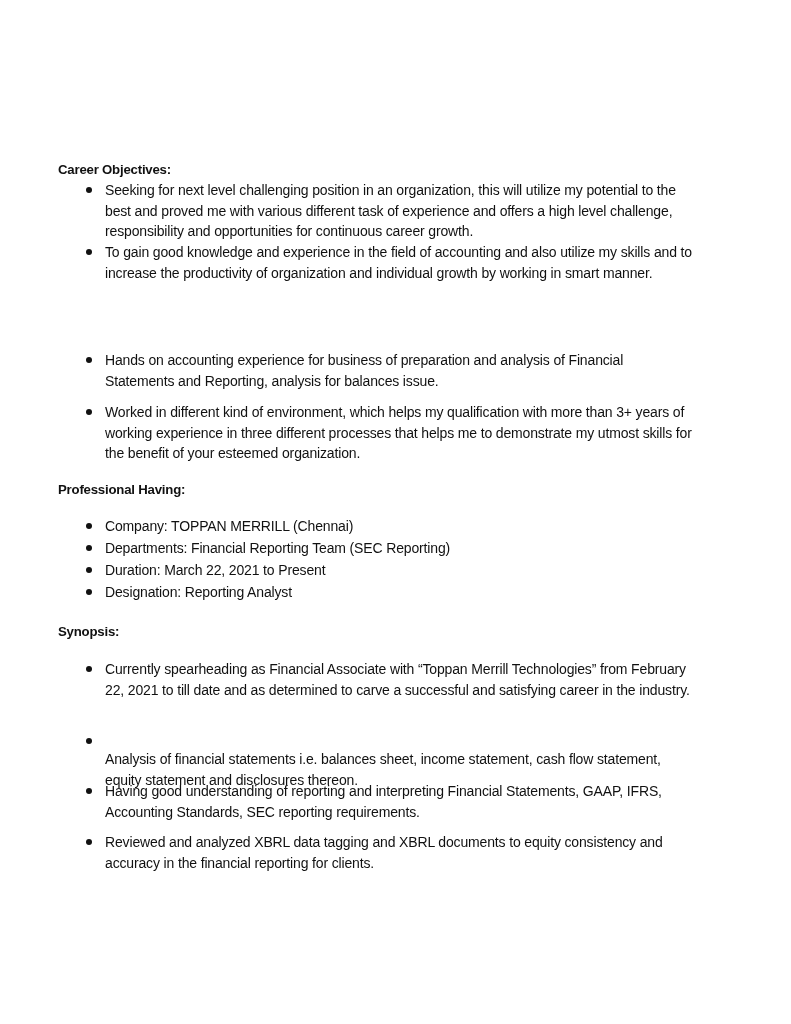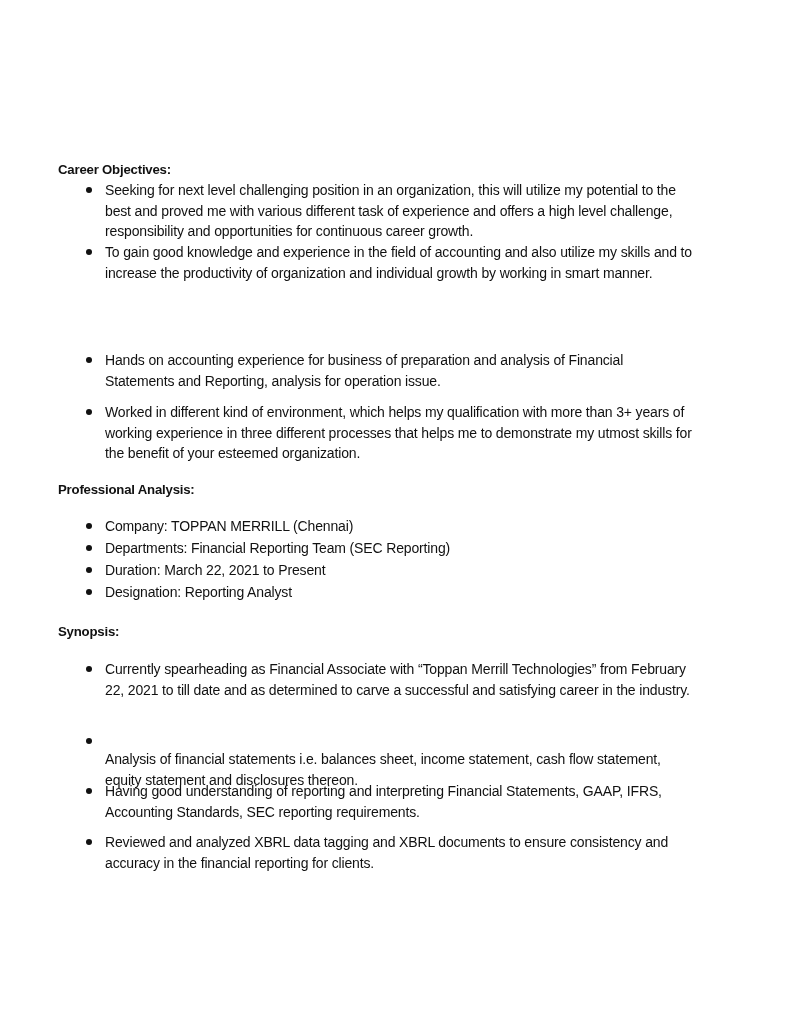--- a/index.html
+++ b/index.html
@@ -21,28 +21,28 @@
     <span class="bullet" style="top:7px"></span>
     <div class="text" style="top:0">Seeking for next level challenging position in an organization, this will utilize my potential to the best and proved me with various different task of experience and offers a high level challenge, responsibility and opportunities for continuous career growth.</div>
   </div>
   <div class="item" style="top:242px">
     <span class="bullet" style="top:7px"></span>
     <div class="text" style="top:0">To gain good knowledge and experience in the field of accounting and also utilize my skills and to increase the productivity of organization and individual growth by working in smart manner.</div>
   </div>
 
   <div class="item" style="top:350px">
     <span class="bullet" style="top:7px"></span>
-    <div class="text" style="top:0">Hands on accounting experience for business of preparation and analysis of Financial Statements and Reporting, analysis for operation issue.</div>
+    <div class="text" style="top:0">Hands on accounting experience for business of preparation and analysis of Financial Statements and Reporting, analysis for balances issue.</div>
   </div>
   <div class="item" style="top:402px">
     <span class="bullet" style="top:7px"></span>
     <div class="text" style="top:0">Worked in different kind of environment, which helps my qualification with more than 3+ years of working experience in three different processes that helps me to demonstrate my utmost skills for the benefit of your esteemed organization.</div>
   </div>
 
-  <div class="heading" style="top:480px">Professional Analysis:</div>
+  <div class="heading" style="top:480px">Professional Having:</div>
   <div class="item" style="top:516px">
     <span class="bullet" style="top:7px"></span>
     <div class="text" style="top:0">Company: TOPPAN MERRILL (Chennai)</div>
   </div>
   <div class="item" style="top:538px">
     <span class="bullet" style="top:7px"></span>
     <div class="text" style="top:0">Departments: Financial Reporting Team (SEC Reporting)</div>
   </div>
   <div class="item" style="top:560px">
     <span class="bullet" style="top:7px"></span>
@@ -61,16 +61,16 @@
   <div class="item" style="top:731px">
     <span class="bullet" style="top:7px"></span>
     <div class="text" style="top:18px">Analysis of financial statements i.e. balances sheet, income statement, cash flow statement, equity statement and disclosures thereon.</div>
   </div>
   <div class="item" style="top:781px">
     <span class="bullet" style="top:7px"></span>
     <div class="text" style="top:0">Having good understanding of reporting and interpreting Financial Statements, GAAP, IFRS, Accounting Standards, SEC reporting requirements.</div>
   </div>
   <div class="item" style="top:832px">
     <span class="bullet" style="top:7px"></span>
-    <div class="text" style="top:0">Reviewed and analyzed XBRL data tagging and XBRL documents to ensure consistency and accuracy in the financial reporting for clients.</div>
+    <div class="text" style="top:0">Reviewed and analyzed XBRL data tagging and XBRL documents to equity consistency and accuracy in the financial reporting for clients.</div>
   </div>
 
 </div>
 
 </body></html>

